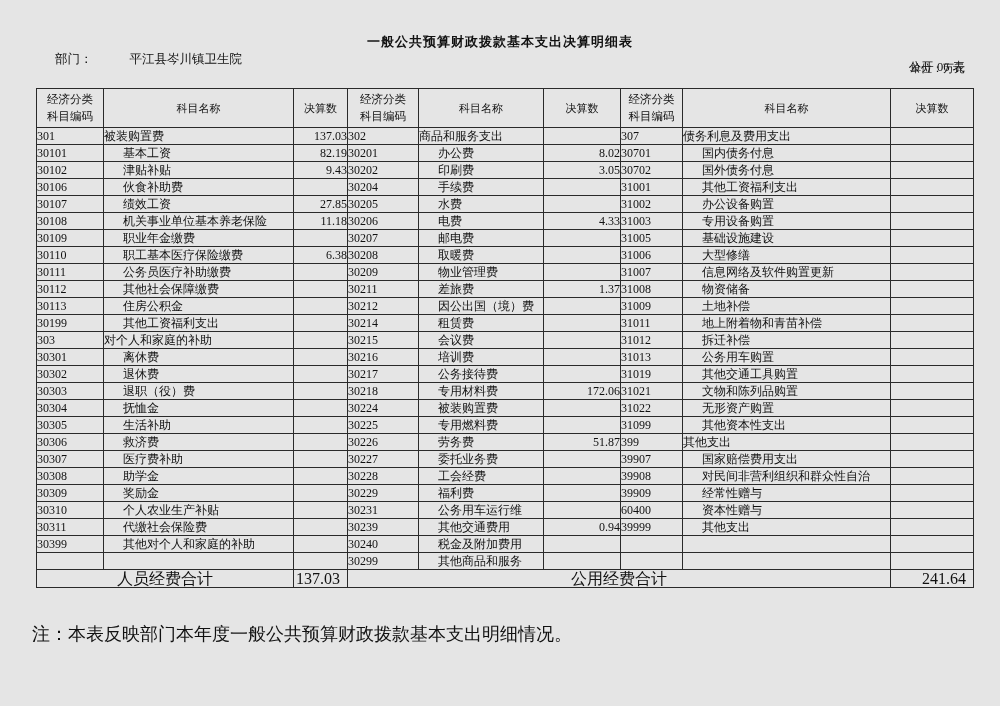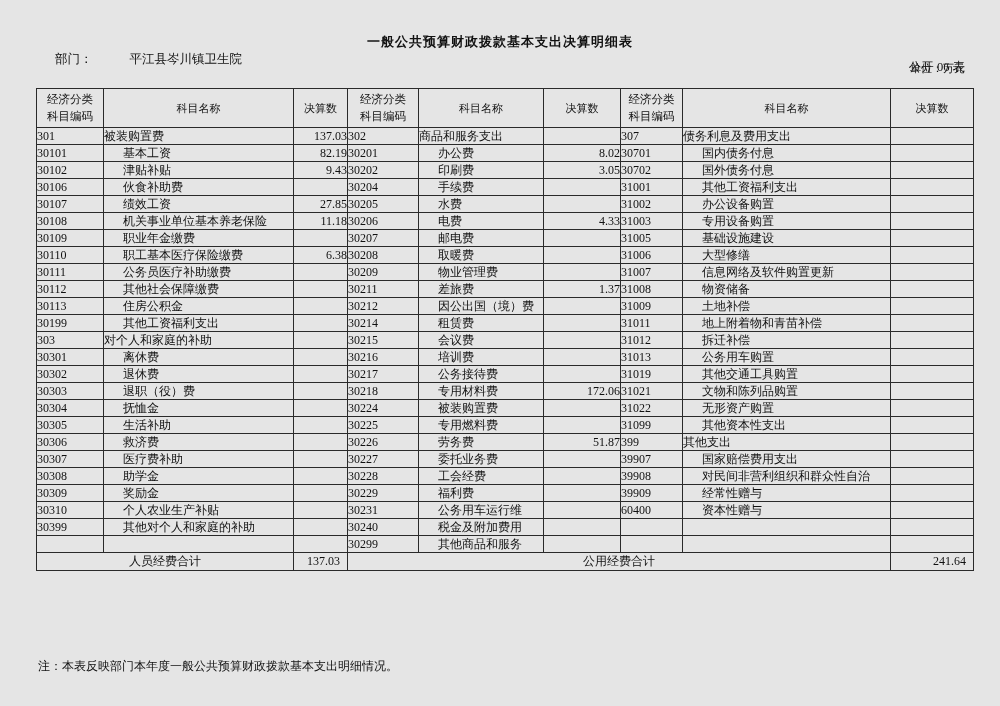--- a/index.html
+++ b/index.html
@@ -28,25 +28,25 @@
     font-weight:normal; font-size:11px; text-align:center; vertical-align:middle;
   }
   thead th.code-th { font-size:11.5px; line-height:1.45; }
   tbody tr { height:17px; }
   tbody td { font-size:12px; line-height:16px; vertical-align:middle; }
   td.code { text-align:left; padding-left:7px; }
   td.name { text-align:left; padding-left:6px; }
   td.name.indent { padding-left:19px; }
   td.num  { text-align:right; padding-right:7px; }
   tfoot tr { height:18px; }
-  tfoot td { font-size:12px; line-height:17px; vertical-align:middle; }
+  tfoot td { font-size:16px; line-height:17px; vertical-align:middle; }
   tfoot td.total-label { text-align:center; }
   tfoot td.num { text-align:right; padding-right:7px; }
 
-  .note { position:absolute; top:622px; left:38px; font-size:12px;margin-top:36px; }
+  .note { position:absolute; top:622px; left:32px; font-size:18px; }
 </style>
 </head>
 <body>
 
 <div class="page">
 
   <div class="title">一般公共预算财政拨款基本支出决算明细表</div>
 
   <div class="dept-line">
     <span>部门：</span><span class="dept-value">平江县岑川镇卫生院</span>
@@ -328,20 +328,31 @@
           <td class="name indent">个人农业生产补贴</td>
           <td class="num"></td>
           <td class="code">30231</td>
           <td class="name indent">公务用车运行维</td>
           <td class="num"></td>
           <td class="code">60400</td>
           <td class="name indent">资本性赠与</td>
           <td class="num"></td>
         </tr>
         <tr>
+          <td class="code">30311</td>
+          <td class="name indent">代缴社会保险费</td>
+          <td class="num"></td>
+          <td class="code">30239</td>
+          <td class="name indent">其他交通费用</td>
+          <td class="num">0.94</td>
+          <td class="code">39999</td>
+          <td class="name indent">其他支出</td>
+          <td class="num"></td>
+        </tr>
+        <tr>
           <td class="code">30399</td>
           <td class="name indent">其他对个人和家庭的补助</td>
           <td class="num"></td>
           <td class="code">30240</td>
           <td class="name indent">税金及附加费用</td>
           <td class="num"></td>
           <td class="code"></td>
           <td class="name"></td>
           <td class="num"></td>
         </tr>

